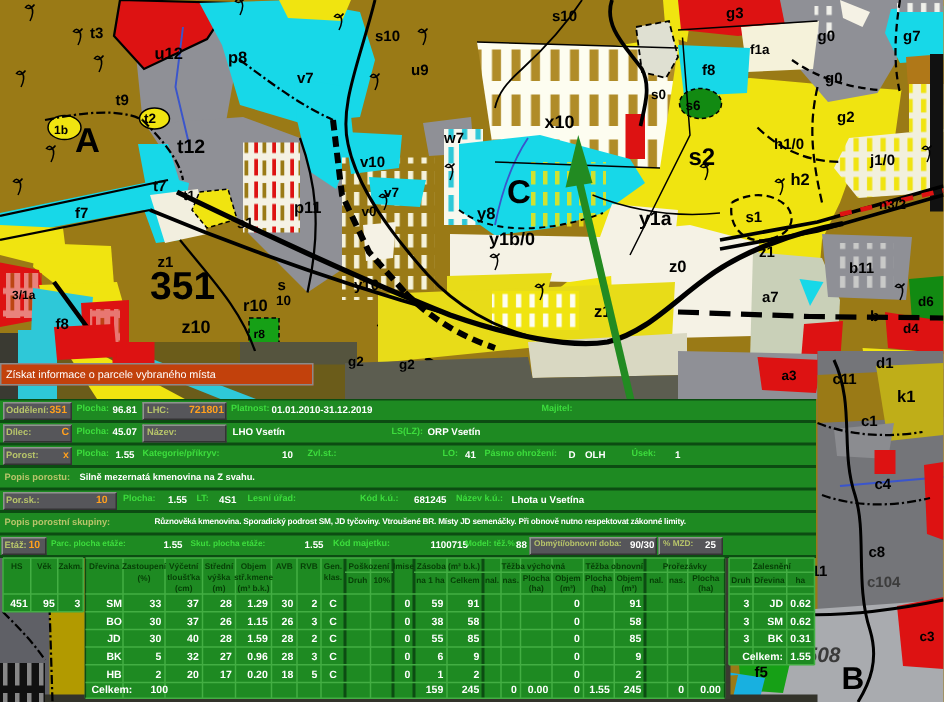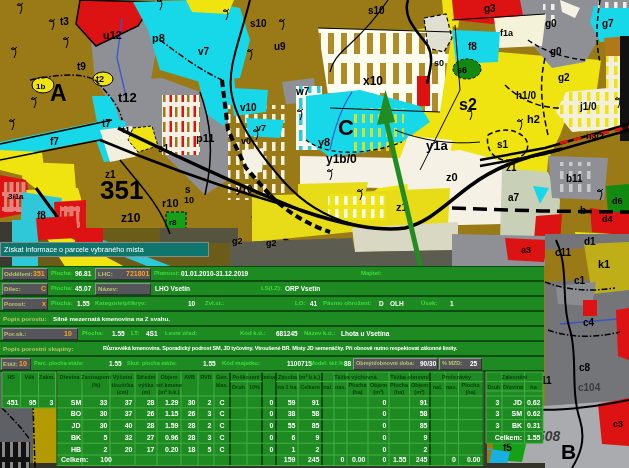--- a/index.html
+++ b/index.html
@@ -1,17 +1,17 @@
 <!DOCTYPE html>
 <html><head><meta charset="utf-8">
 <style>
 html,body{margin:0;padding:0;}
 #app{position:relative;width:629px;height:468px;overflow:hidden;background:#9a7a16;font-family:"Liberation Sans",sans-serif;}
 #map{position:absolute;left:0;top:0;}
-.tip{position:absolute;left:0;top:242px;width:204px;height:13px;background:#0f766e;border:1px solid #8a8a8a;color:#fff;font-size:7.2px;line-height:13px;padding-left:3px;white-space:nowrap;}
+.tip{position:absolute;left:0;top:242px;width:204px;height:13px;background:#c2410c;border:1px solid #8a8a8a;color:#fff;font-size:7.2px;line-height:13px;padding-left:3px;white-space:nowrap;}
 .row{position:absolute;left:0;width:544px;height:13px;background:#1e8a22;}
 .row span{position:absolute;white-space:nowrap;line-height:13px;font-weight:bold;}
 .gl{color:#3ddd3d;font-size:6px;}.g5{color:#3ddd3d;font-size:5.5px;}
 .wv{color:#ffffff;font-size:6.5px;}
 .ov{color:#ffa01e;font-size:7px;}
 .bx{position:absolute;background:#56565a;border-top:1px solid #8f958f;border-left:1px solid #8f958f;border-right:1px solid #333;border-bottom:1px solid #333;box-sizing:border-box;}
 .bl{color:#b7c46a;font-size:6.2px;}
 </style></head>
 <body>
 <div id="app">

